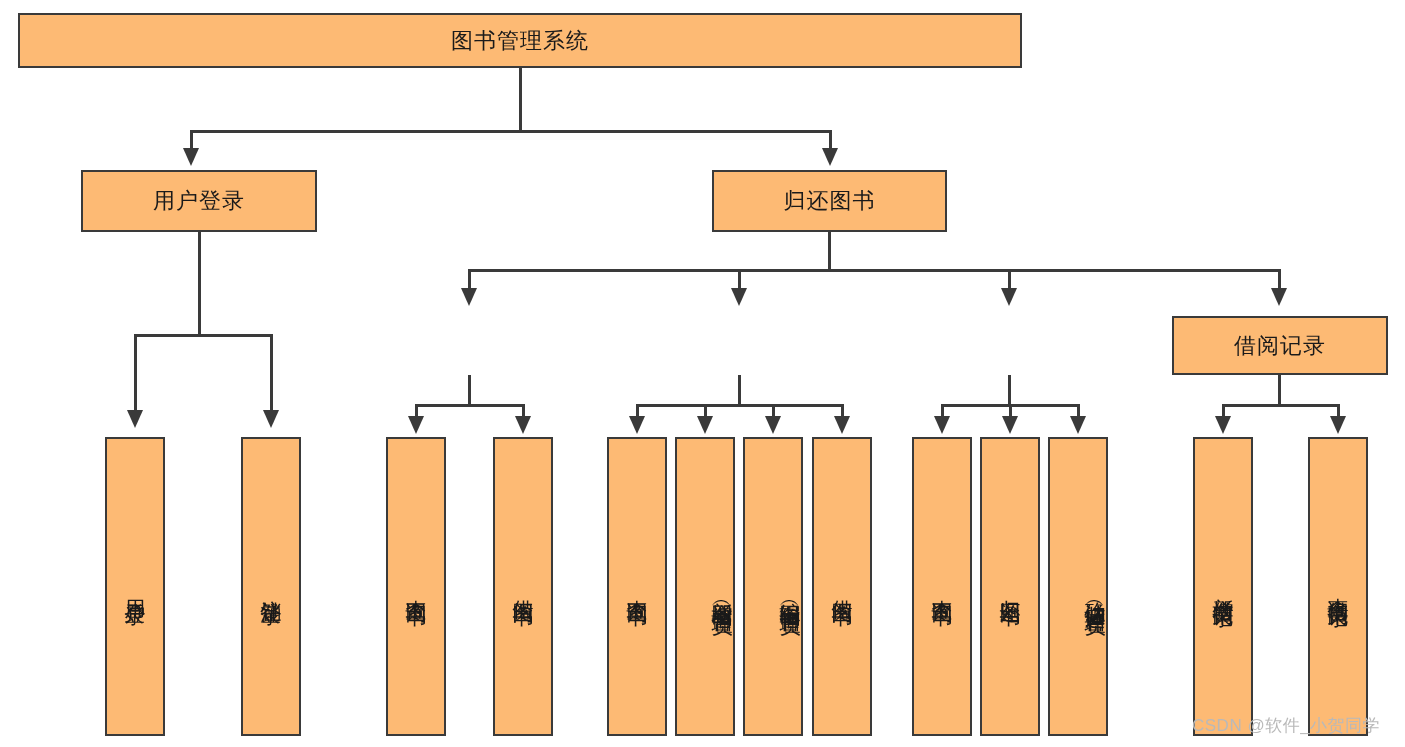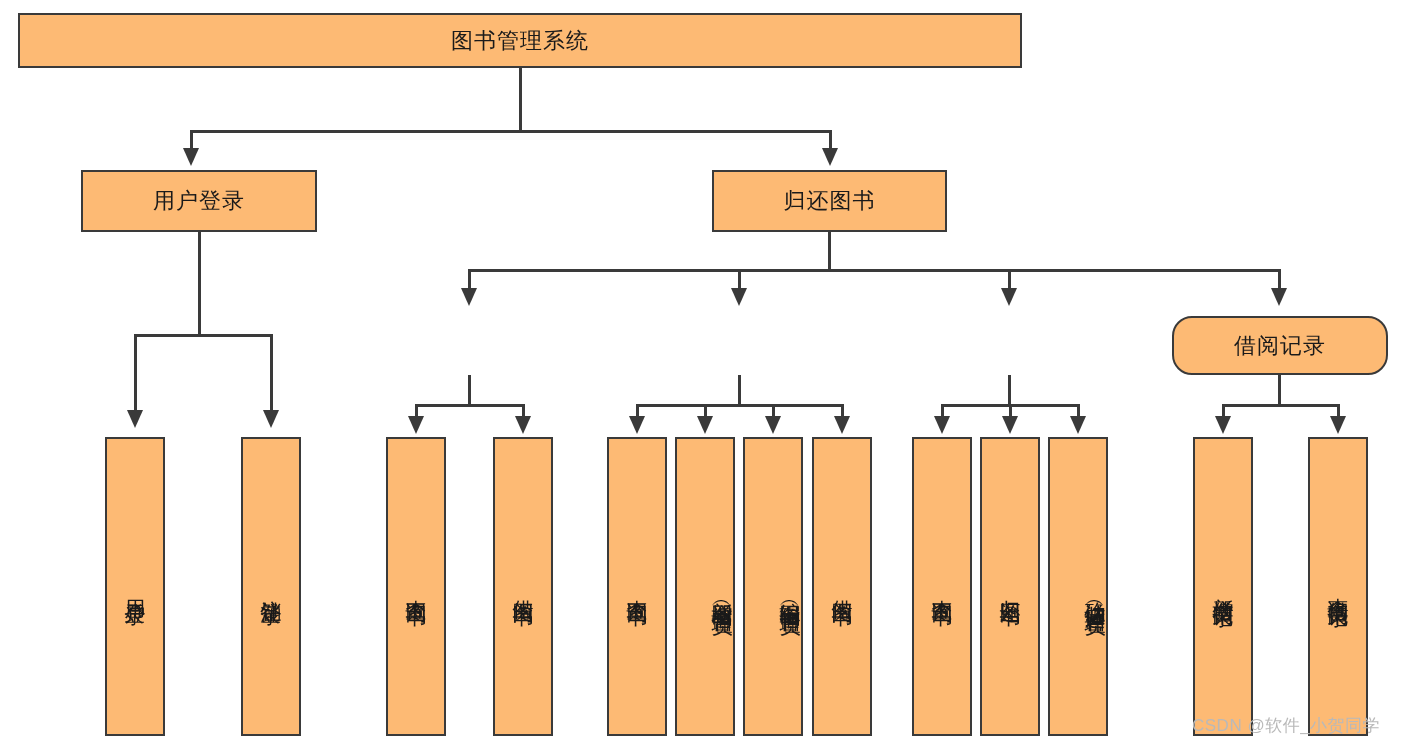--- a/index.html
+++ b/index.html
@@ -103,21 +103,21 @@
   <div class="line hz" style="left:468px; top:269px; width:812px; height:3px;"></div>
   <div class="line vt" style="left:468px; top:269px; width:3px; height:24px;"></div>
   <div class="arrow" style="left:461px; top:288px;"></div>
   <div class="line vt" style="left:738px; top:269px; width:3px; height:24px;"></div>
   <div class="arrow" style="left:731px; top:288px;"></div>
   <div class="line vt" style="left:1008px; top:269px; width:3px; height:24px;"></div>
   <div class="arrow" style="left:1001px; top:288px;"></div>
   <div class="line vt" style="left:1278px; top:269px; width:3px; height:24px;"></div>
   <div class="arrow" style="left:1271px; top:288px;"></div>
 
-  <div class="node h" style="left:1172px; top:316px; width:216px; height:59px;border-radius:20px;">
+  <div class="node h" style="left:1172px; top:316px; width:216px; height:59px;">
     <span>借阅记录</span>
   </div>
 
   <div class="line vt" style="left:468px; top:375px; width:3px; height:31px;"></div>
   <div class="line hz" style="left:415px; top:404px; width:110px; height:3px;"></div>
   <div class="line vt" style="left:415px; top:404px; width:3px; height:18px;"></div>
   <div class="arrow" style="left:408px; top:416px;"></div>
   <div class="line vt" style="left:522px; top:404px; width:3px; height:18px;"></div>
   <div class="arrow" style="left:515px; top:416px;"></div>
 

